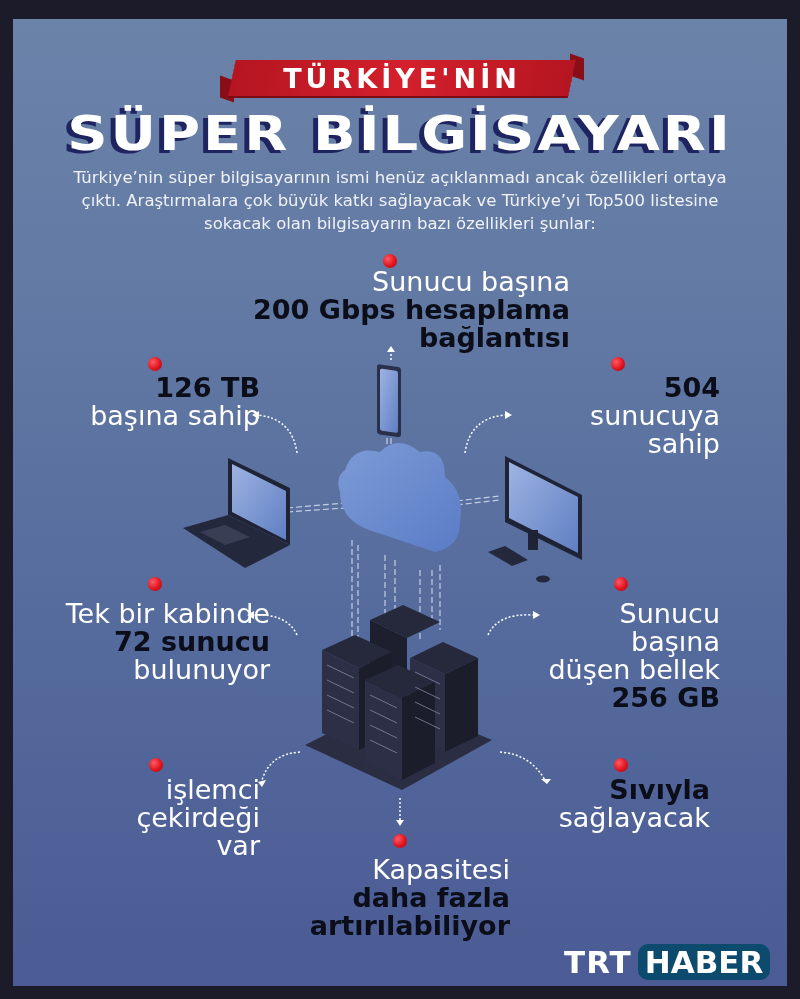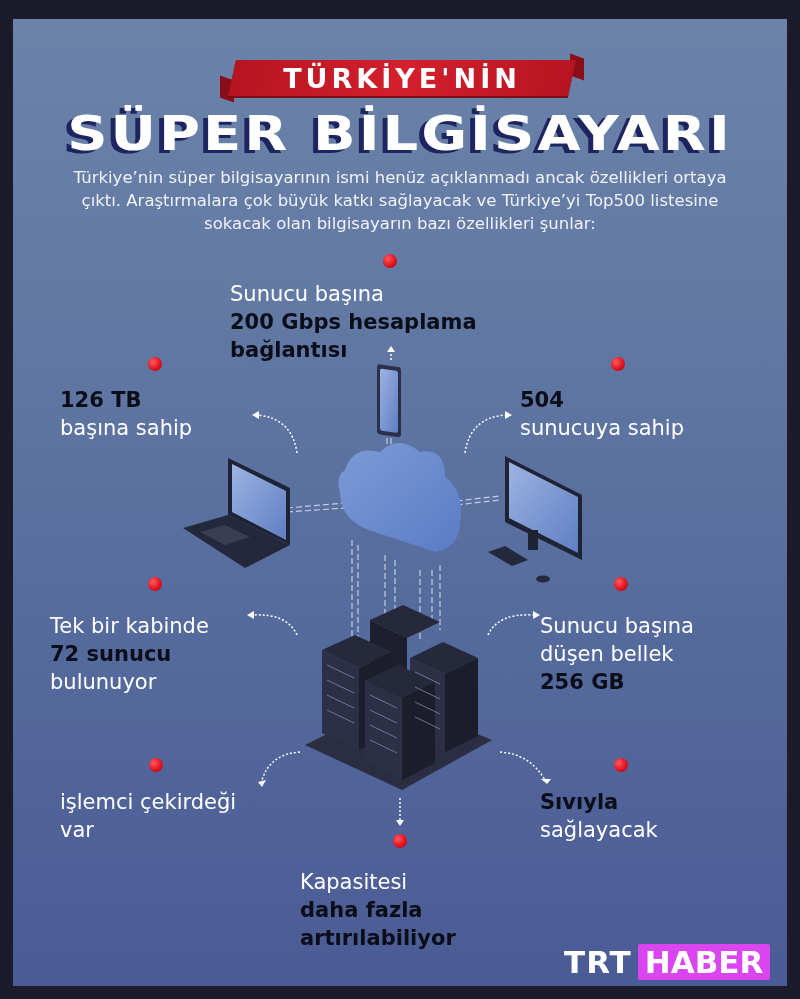--- a/index.html
+++ b/index.html
@@ -12,26 +12,26 @@
   .ribbon-fold-l{position:absolute;left:-12px;top:20px;width:14px;height:22px;background:#8a0e17;transform:skewY(20deg);}
   .ribbon-fold-r{position:absolute;right:-12px;top:-2px;width:14px;height:22px;background:#8a0e17;transform:skewY(20deg);}
   .ribbon-text{position:absolute;left:0;top:0;width:340px;height:40px;line-height:42px;text-align:center;color:#fff;
     font-family:"DejaVu Sans",sans-serif;font-weight:bold;font-size:27px;letter-spacing:4px;}
   .title{position:absolute;left:0;top:104px;width:800px;text-align:center;color:#fff;
     font-family:"DejaVu Sans",sans-serif;font-weight:bold;font-size:56px;letter-spacing:3px;line-height:60px;
     text-shadow:-5px 3px 0 #1e2460;transform:scaleY(0.85);}
   .intro{position:absolute;left:60px;top:166px;width:680px;text-align:center;color:#f1f3f8;font-size:16.5px;line-height:23px;}
   .dot{position:absolute;width:14px;height:14px;border-radius:50%;
     background:radial-gradient(circle at 35% 35%,#ff5a62,#e0141f 55%,#9d0a12);}
-  .feat{position:absolute;text-align:left;font-size:21px;line-height:28px;margin-top:12px;}
+  .feat{position:absolute;text-align:right;font-size:27px;line-height:28px;}
   .feat .l{color:#fff;}
   .feat .b{color:#0b0d18;font-weight:bold;}
   .logo{position:absolute;left:564px;top:928px;height:34px;display:flex;align-items:center;margin-top:17px;}
   .logo .trt{color:#fff;font-weight:bold;font-size:31px;letter-spacing:1px;margin-right:6px;}
-  .logo .haber{background:#d946ef;color:#fff;font-weight:bold;font-size:31px;padding:0 7px;height:36px;line-height:36px;border-radius:2px;}
+  .logo .haber{background:#0c4a6e;color:#fff;font-weight:bold;font-size:31px;padding:0 7px;height:36px;line-height:36px;border-radius:10px;}
   svg{position:absolute;}
 </style>
 </head>
 <body>
 
 <div class="panel"></div>
 
 <div class="ribbon">
   <div class="ribbon-fold-l"></div>
   <div class="ribbon-fold-r"></div>

